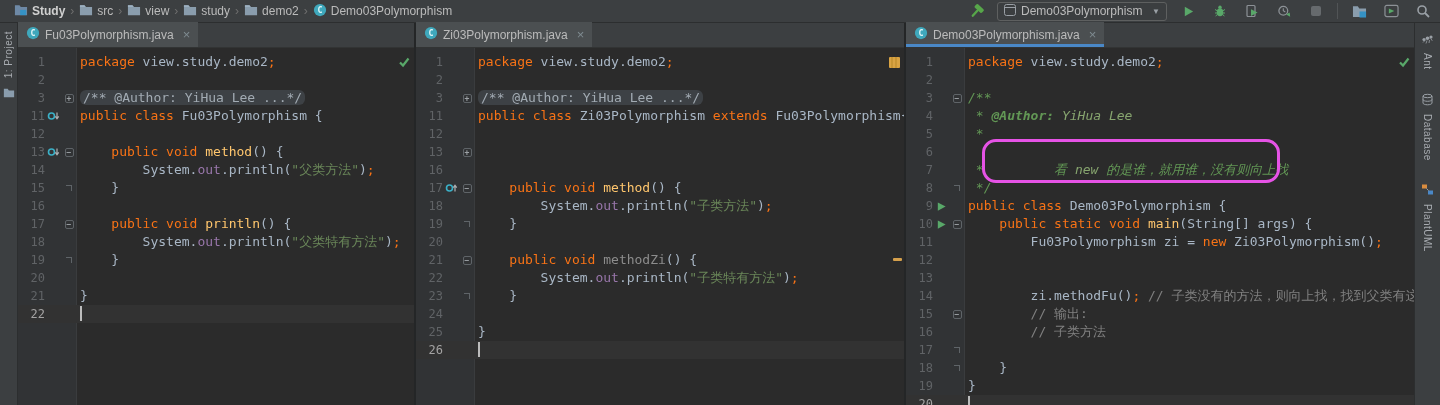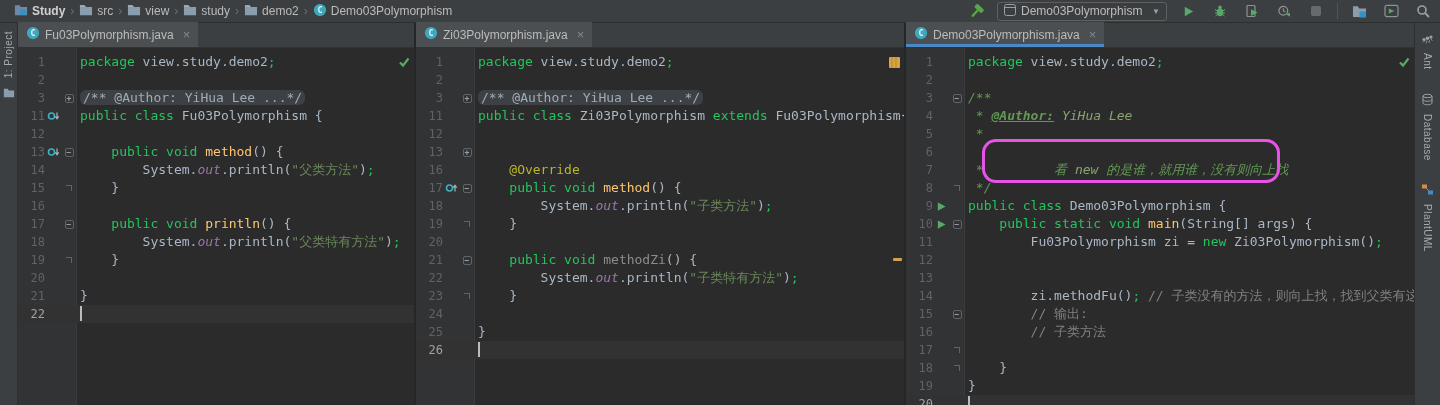--- a/index.html
+++ b/index.html
@@ -54,25 +54,25 @@
   .gut { flex:0 0 58px; display:flex; align-items:center; }
   .ln { flex:0 0 27px; text-align:right; color:#606366; font:12px/18px "DejaVu Sans Mono", monospace; }
   .gi { flex:0 0 17px; display:flex; align-items:center; justify-content:center; }
   .fmslot { flex:0 0 14px; display:flex; align-items:center; justify-content:center; }
   .fm { width:9px; height:9px; border:1px solid #5F6468; border-radius:2px; color:#9DA2A6;
         font:bold 8px/7px "DejaVu Sans Mono", monospace; display:flex; align-items:center; justify-content:center; }
   .fm-end { width:6px; height:6px; border:none; border-right:1px solid #5F6468; border-top:1px solid #5F6468; border-radius:0; }
   .code { flex:1; white-space:pre; font:13px/18px "DejaVu Sans Mono", monospace; color:#A9B7C6; padding-left:4px; }
   .caret { display:inline-block; width:2px; height:15px; background:#BCBCBC; vertical-align:-3px; }
 
-  .sg-kw{color:#22c55e} .sg-def{color:#A9B7C6} .sg-str{color:#6A8759} .sg-com{color:#808080}
+  .sg-kw{color:#f97316} .sg-def{color:#A9B7C6} .sg-str{color:#6A8759} .sg-com{color:#808080}
   .sg-doc{color:#629755;font-style:italic}
-  .sg-doctag{color:#629755;font-weight:bold;font-style:italic;text-decoration:underline}
+  .sg-doctag{color:#629755;font-weight:bold;font-style:italic;}
   .sg-docit{color:#87A56F;font-style:italic}
-  .sg-field{color:#9876AA;font-style:italic}
+  .sg-field{color:#9876AA;}
   .sg-ann{color:#BBB529} .sg-ydecl{color:#FFC66D} .sg-gray{color:#8C8C8C}
   .sg-folded{background:#3D4145;color:#A2ABB3;border-radius:6px;padding:0 3px}
 
   .ed-status { position:absolute; top:6px; right:4px; }
   .stripe-mark { position:absolute; right:2px; width:9px; height:3px; background:#D5A04C; border-radius:1px; }
   .ann-box { position:absolute; left:76px; top:91px; width:298px; height:44px;
              border:3px solid #E653E6; border-radius:14px; pointer-events:none; }
 </style>
 </head>
 <body>
@@ -430,21 +430,20 @@
                     <span class="fm">+</span>
                   </span>
                 </div>
               </div>
               <div class="line">
                 <div class="gut">
                   <span class="ln">16</span>
                   <span class="gi"></span>
                   <span class="fmslot"></span>
                 </div>
-                <div class="code"><span class="sg-ann">    @Override</span></div>
               </div>
               <div class="line">
                 <div class="gut">
                   <span class="ln">17</span>
                   <span class="gi">
                     <svg width="13" height="12" viewBox="0 0 13 12">
                       <circle cx="4.5" cy="6" r="3" fill="none" stroke="#3BB1C8" stroke-width="1.6"></circle>
                       <path d="M10 9.5 v-5 M8.3 5.7 L10 3.2 L11.7 5.7" fill="none" stroke="#AFB1B3" stroke-width="1.2"></path>
                     </svg>
                   </span>

